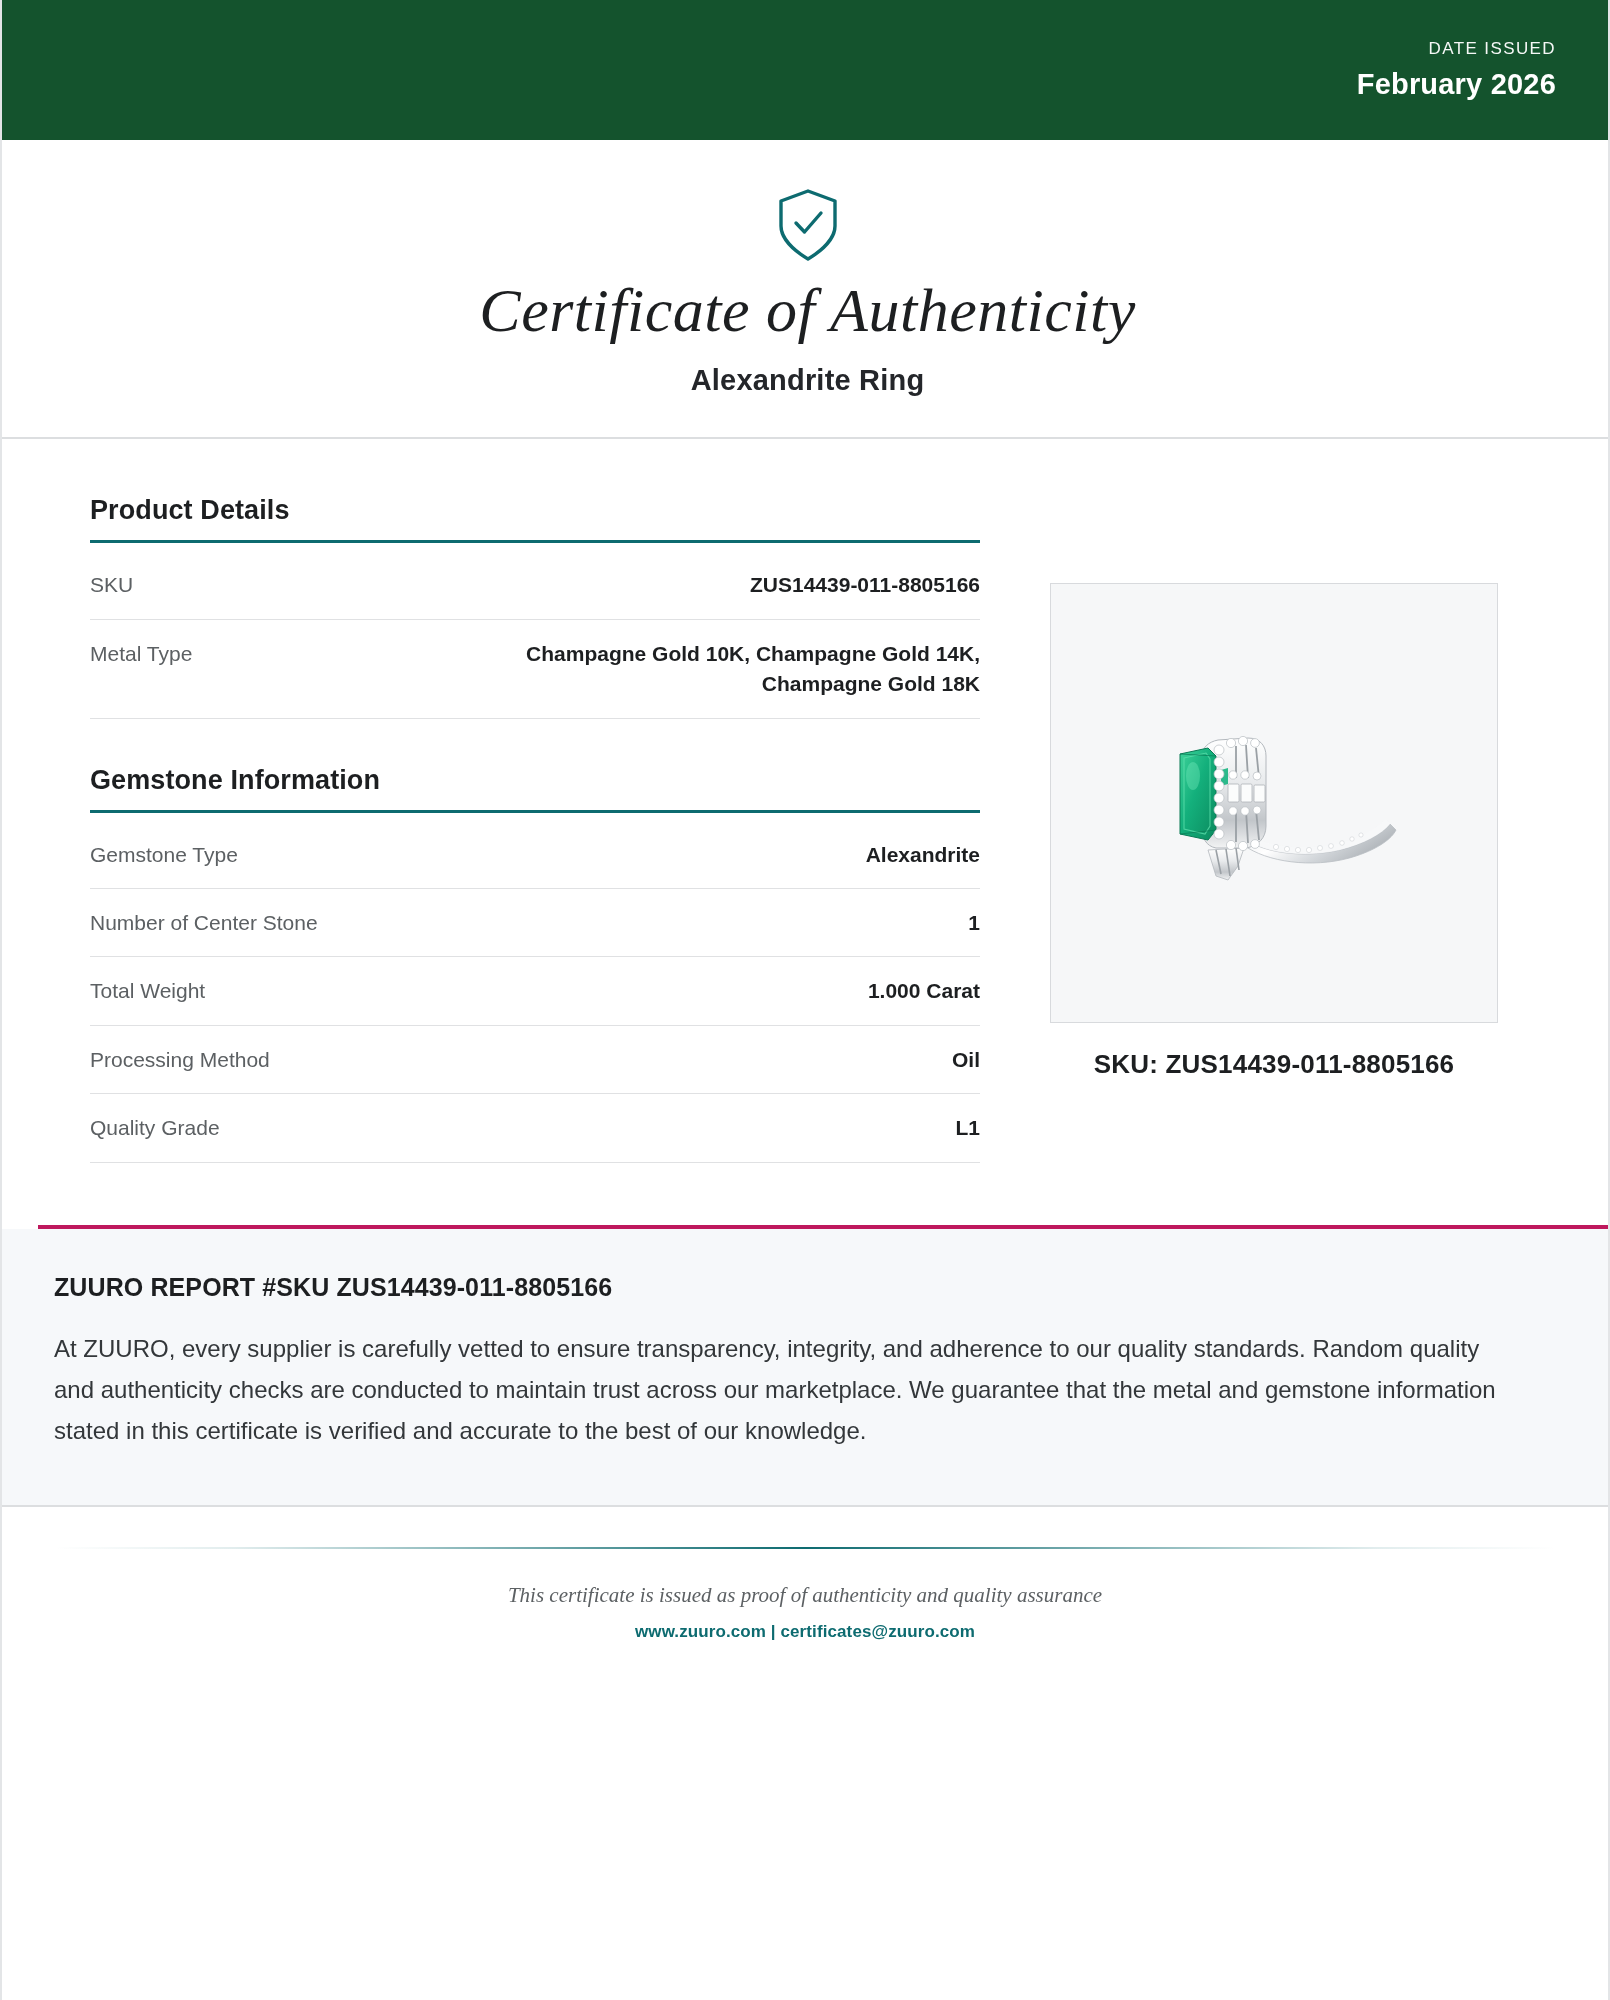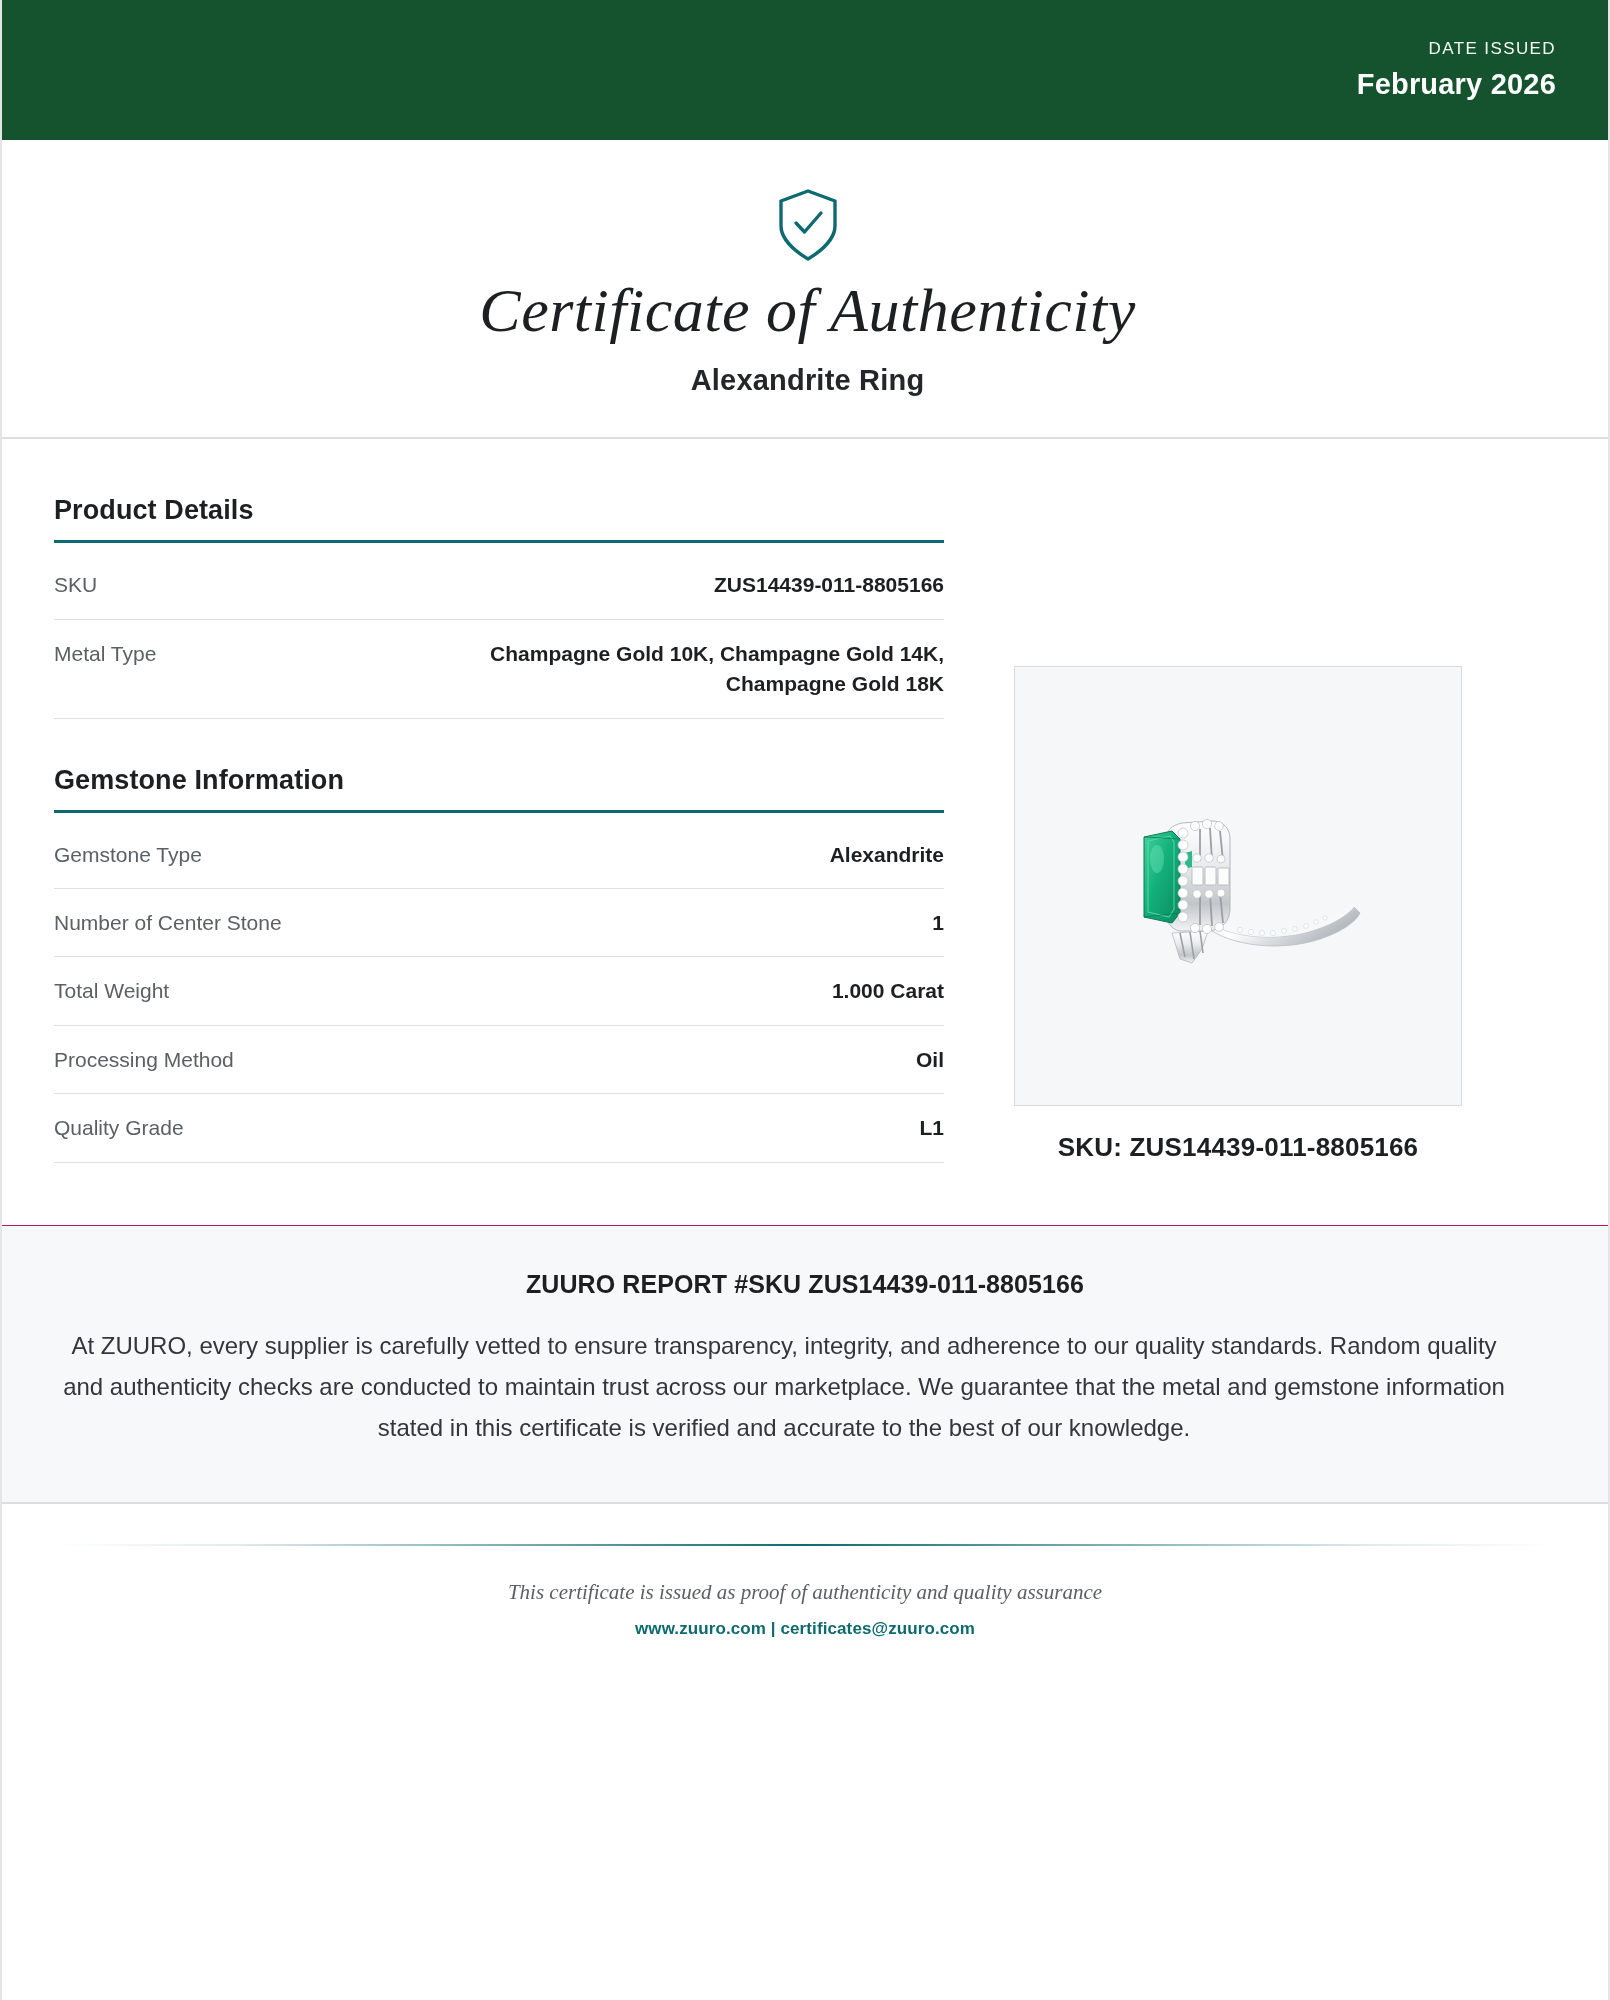--- a/index.html
+++ b/index.html
@@ -77,24 +77,25 @@
     font-size: 29px;
     font-weight: bold;
     color: #24262a;
     margin: 0;
     letter-spacing: 0.2px;
   }
 
   
   .content {
     display: flex;
-    align-items: flex-end;
+    align-items: center;
     padding: 56px 52px 62px 52px;
     box-sizing: border-box;
-    border-bottom: 1px solid #be185d;
+    border-bottom: 4px solid #be185d;
+    margin-left: 36px;
   }
   .details-col {
     width: 960px;
     flex: 0 0 960px;
     padding-right: 70px;
     box-sizing: border-box;
   }
   .image-col {
     flex: 1 1 auto;
     padding-top: 6px;
@@ -163,21 +164,20 @@
     width: 448px;
     letter-spacing: 0.2px;
   }
 
   
   .report-band {
     background: #f6f8fa;
     padding: 44px 52px 54px 52px;
     box-sizing: border-box;
     border-bottom: 2px solid #dcdee0;
-    text-align: center;
   }
   .report-title {
     font-size: 25px;
     font-weight: bold;
     color: #1d1f21;
     margin: 0 0 26px 0;
     letter-spacing: 0.1px;
   }
   .report-body {
     font-size: 24px;

